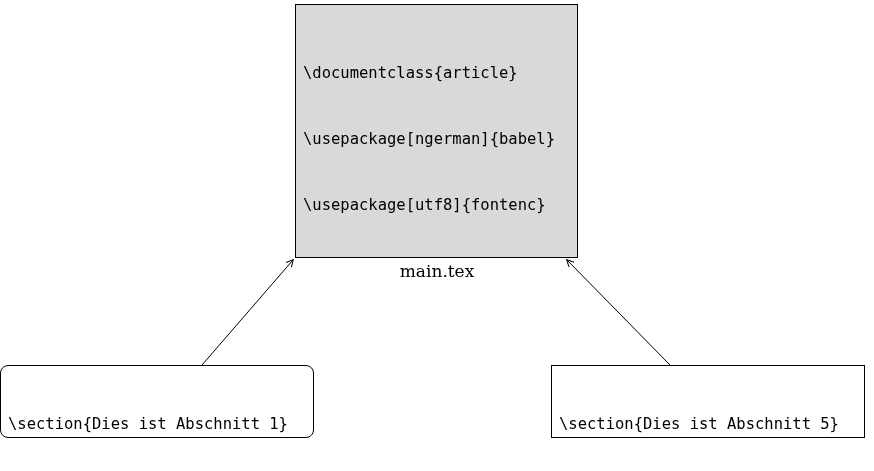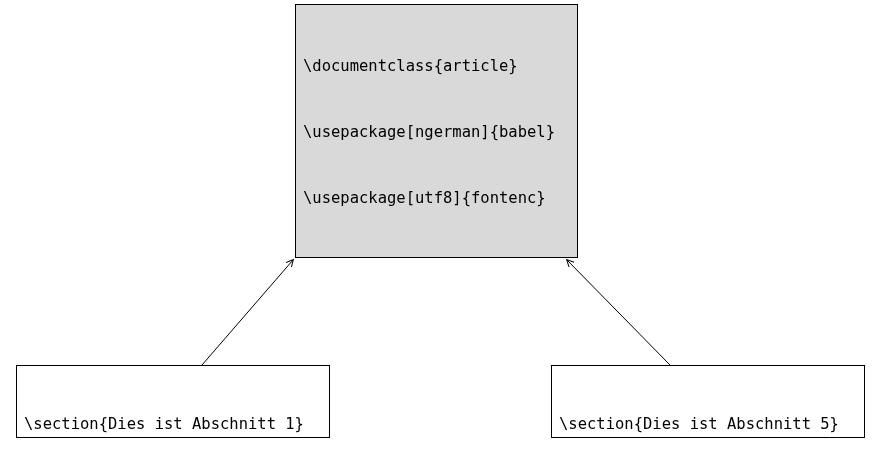--- a/index.html
+++ b/index.html
@@ -26,28 +26,28 @@
     line-height: 22px;
     white-space: pre;
     overflow: hidden;
   }
   .file-box .code-line { height: 22px; }
 
   .main-box {
     left: 295px; top: 4px;
     width: 283px; height: 254px;
     background: var(--box-fill-main);
-    padding: 6px 0 0 7px;
+    padding: 13px 0 0 7px;
   }
   .part-box {
     width: 314px; height: 73px;
     background: var(--box-fill-part);
     padding: 3px 0 0 7px;
   }
-  .part1-box { left: 16px;   top: 365px; }
+  .part1-box { left: 0;   top: 365px; border-radius: 8px; }
   .part2-box { left: 551px; top: 365px; }
 
   .file-label {
     position: absolute;
     font-family: "DejaVu Serif", "Liberation Serif", serif;
     font-size: 17px;
     line-height: 20px;
     text-align: center;
     width: 200px;
   }
@@ -76,20 +76,21 @@
     <div class="code-line">\usepackage[utf8]{fontenc}</div>
     <div class="code-line">\usepackage[T1]{fontenc}</div>
     
     
     
     
     
     
     
   </div>
+  <div class="file-label main-label">main.tex</div>
 
   <div class="file-box part-box part1-box">
     <div class="code-line">\section{Dies ist Abschnitt 1}</div>
     
     
   </div>
 
   <div class="file-box part-box part2-box">
     <div class="code-line">\section{Dies ist Abschnitt 5}</div>
     

